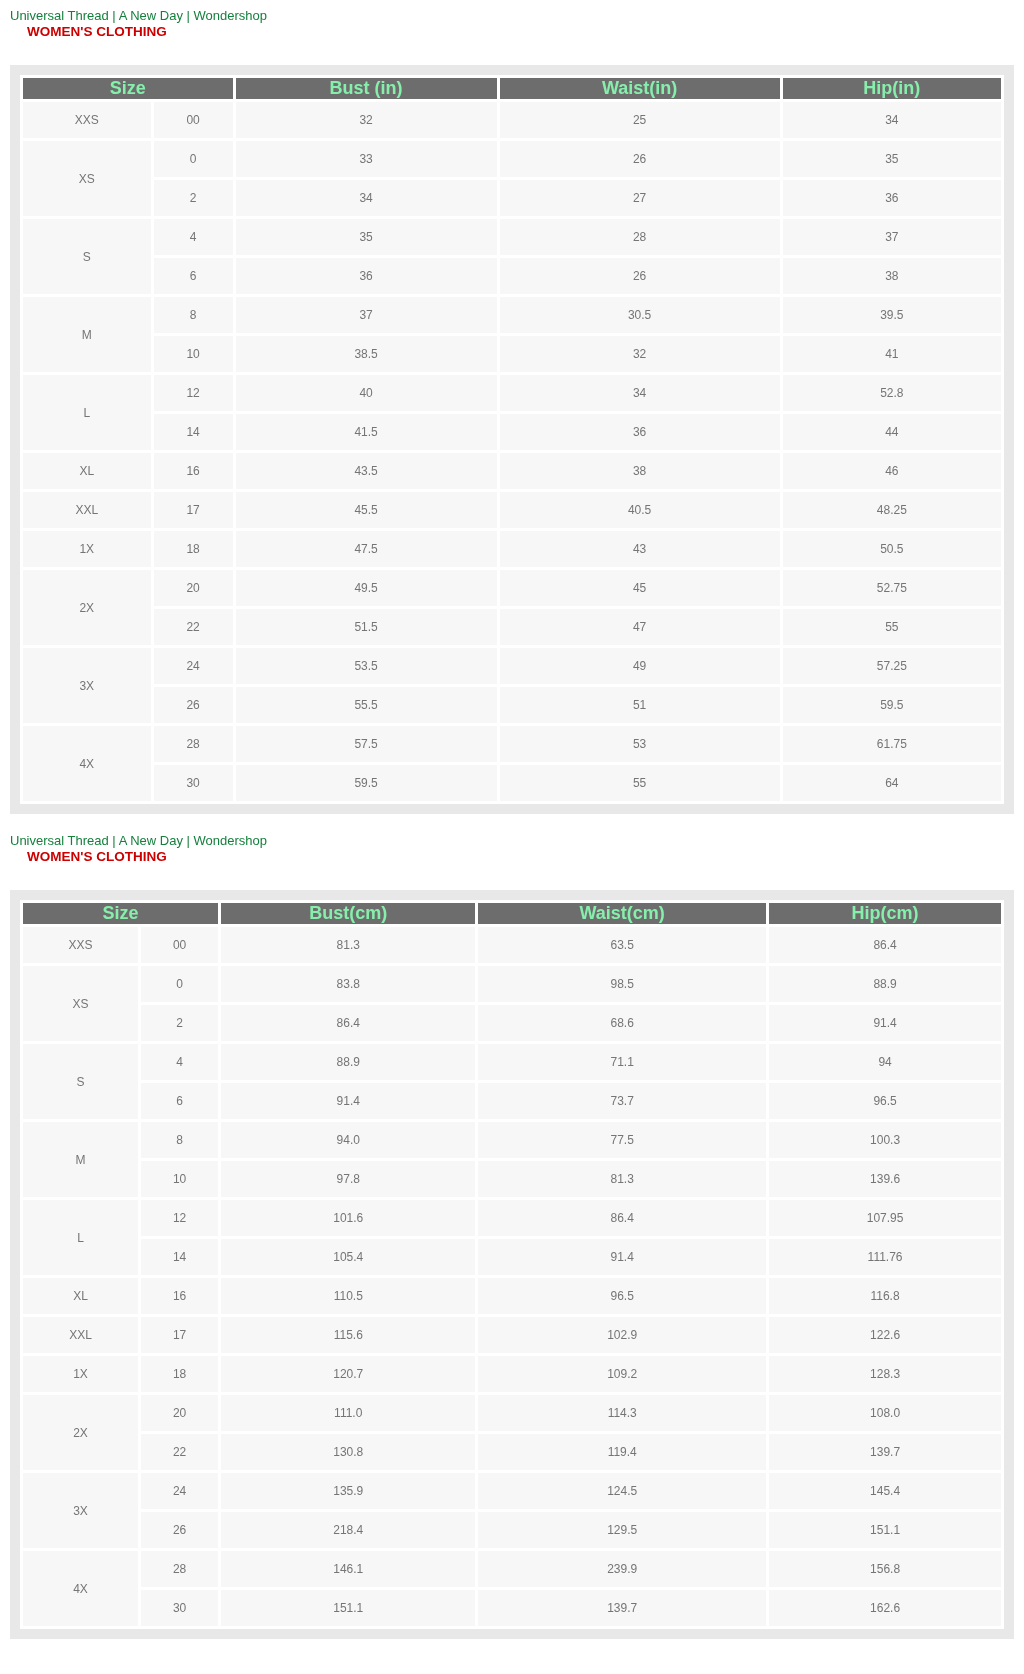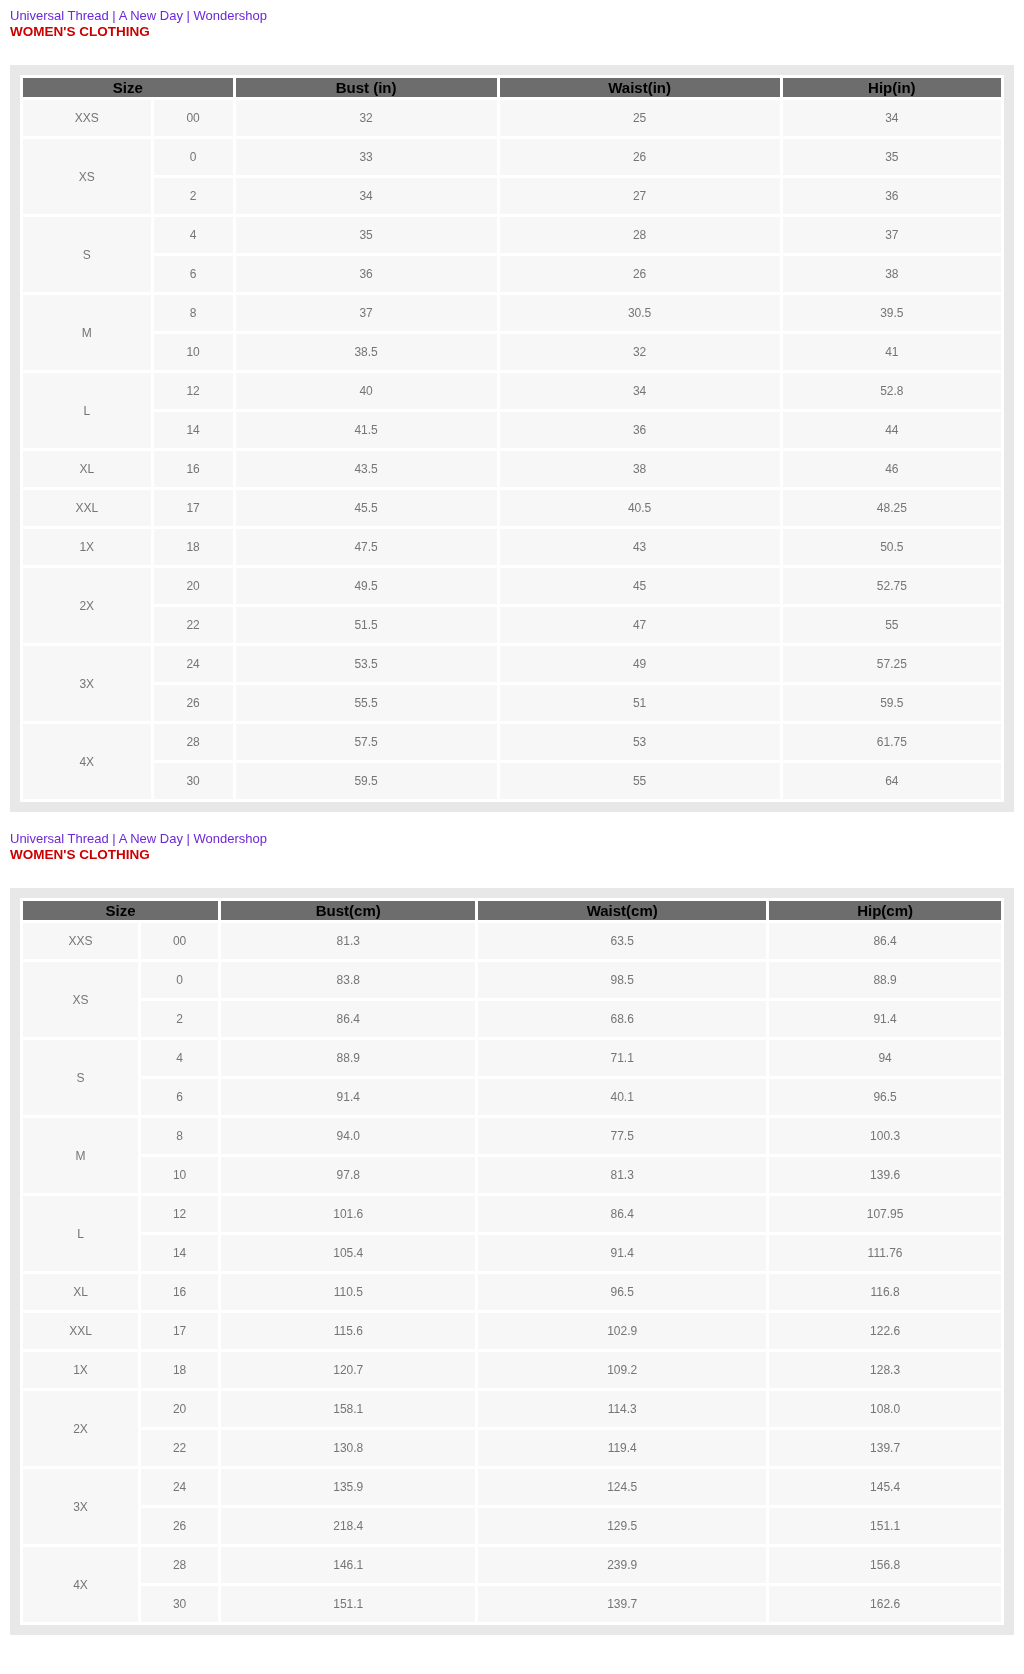--- a/index.html
+++ b/index.html
@@ -11,44 +11,44 @@
   body {
     width: 1024px;
     box-sizing: border-box;
     padding: 8px 10px 14px 10px;
   }
   .size-section + .size-section { margin-top: 19px; }
 
   .brands {
     font-size: 13px;
     line-height: 15px;
-    color: #6d28d9;
+    color: #15803d;
   }
   .category {
     font-size: 13.5px;
     line-height: 15px;
     font-weight: 700;
     color: #cc0000;
-    margin: 1px 0 26px 0;
+    margin: 1px 0 26px 17px;
   }
   .chart-wrap {
     background: #e8e8e8;
     padding: 10px;
   }
   table.size-table {
     width: 100%;
     border-collapse: separate;
     border-spacing: 3px;
     background: #ffffff;       
     table-layout: fixed;
   }
   table.size-table th {
     background: #6d6d6d;
-    color: #000000;
-    font-size: 15px;
+    color: #86efac;
+    font-size: 18px;
     font-weight: 700;
     height: 19px;
     text-align: center;
     padding: 0;
   }
   table.size-table td {
     background: #f7f7f7;
     color: #757575;
     font-size: 12px;
     height: 36px;
@@ -262,21 +262,21 @@
             <tr>
               <td rowspan="2">S</td>
               <td>4</td>
               <td>88.9</td>
               <td>71.1</td>
               <td>94</td>
             </tr>
             <tr>
               <td>6</td>
               <td>91.4</td>
-              <td>40.1</td>
+              <td>73.7</td>
               <td>96.5</td>
             </tr>
             <tr>
               <td rowspan="2">M</td>
               <td>8</td>
               <td>94.0</td>
               <td>77.5</td>
               <td>100.3</td>
             </tr>
             <tr>
@@ -315,21 +315,21 @@
             <tr>
               <td rowspan="1">1X</td>
               <td>18</td>
               <td>120.7</td>
               <td>109.2</td>
               <td>128.3</td>
             </tr>
             <tr>
               <td rowspan="2">2X</td>
               <td>20</td>
-              <td>158.1</td>
+              <td>111.0</td>
               <td>114.3</td>
               <td>108.0</td>
             </tr>
             <tr>
               <td>22</td>
               <td>130.8</td>
               <td>119.4</td>
               <td>139.7</td>
             </tr>
             <tr>

